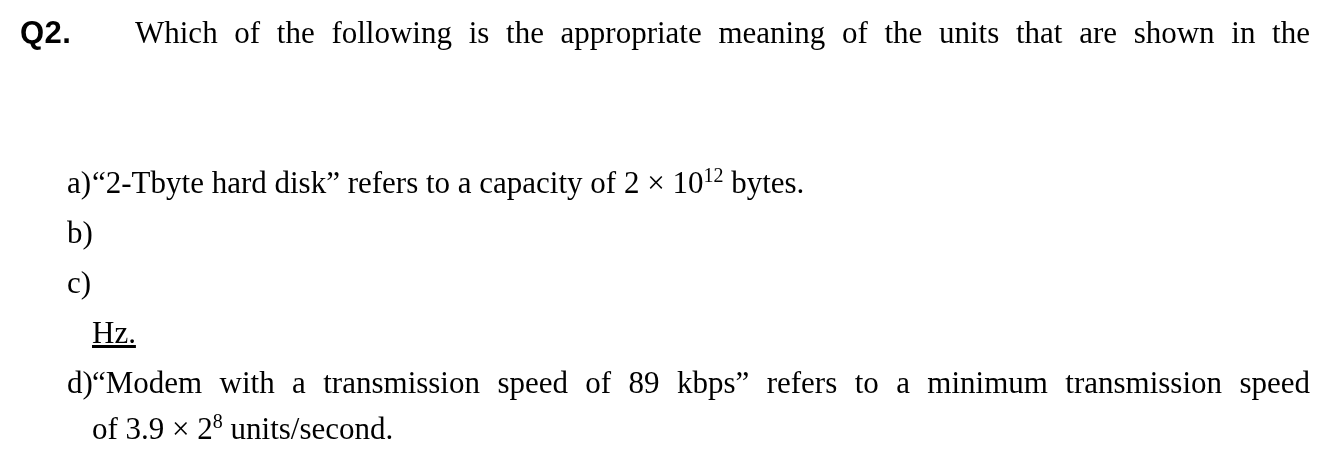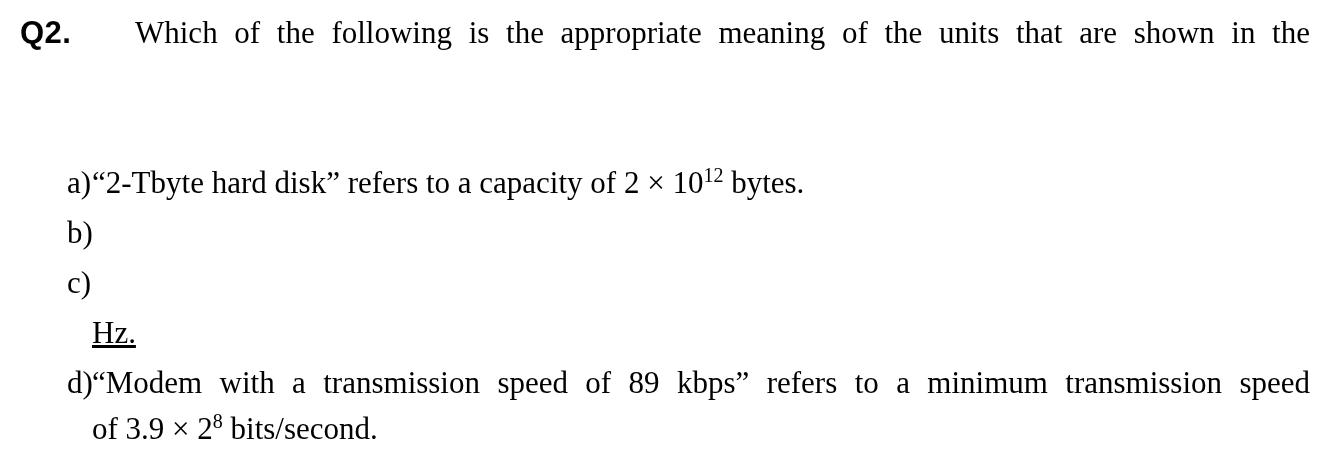--- a/index.html
+++ b/index.html
@@ -73,15 +73,15 @@
   <div class="opt-label row-a">a)</div>
   <div class="line opt-text row-a"><span>“2-Tbyte hard disk” refers to a capacity of 2 × 10</span><sup>12</sup><span> bytes.</span></div>
 
   <div class="opt-label row-b">b)</div>
 
   <div class="opt-label row-c">c)</div>
   <div class="line opt-text row-c2">Hz.</div>
 
   <div class="opt-label row-d">d)</div>
   <div class="line just opt-text row-d">“Modem with a transmission speed of 89 kbps” refers to a minimum transmission speed</div>
-  <div class="line opt-text row-d2"><span>of 3.9 × 2</span><sup>8</sup><span> bits/second.</span></div>
+  <div class="line opt-text row-d2"><span>of 3.9 × 2</span><sup>8</sup><span> units/second.</span></div>
 
 </div>
 
 </body></html>

